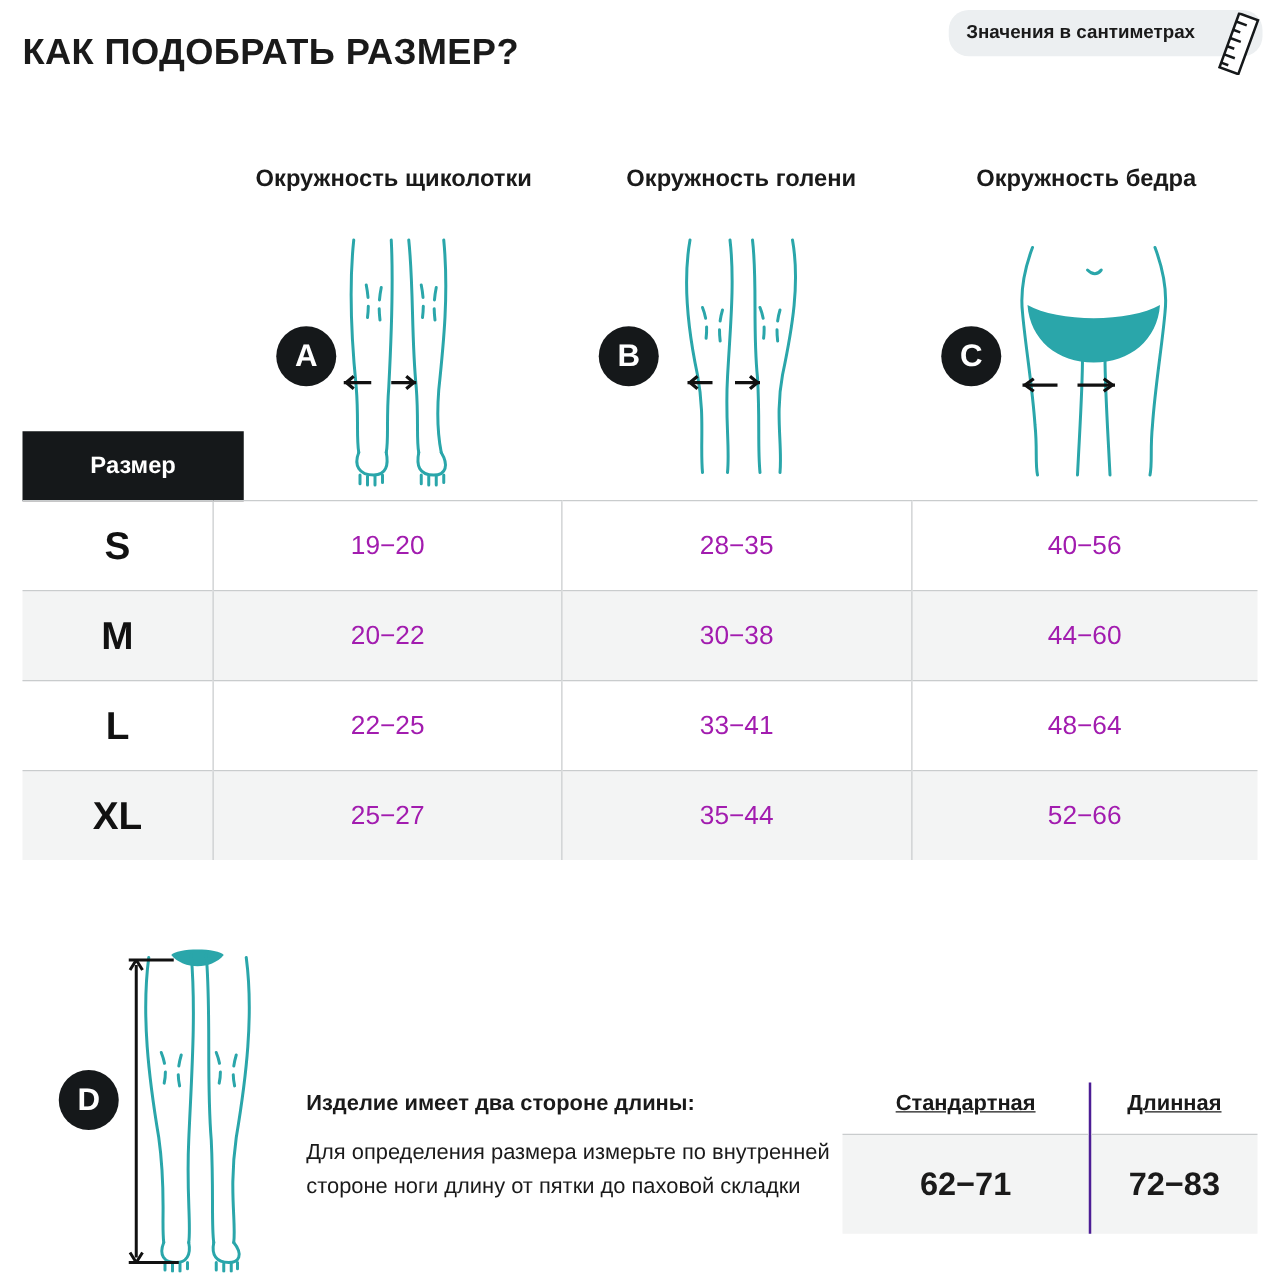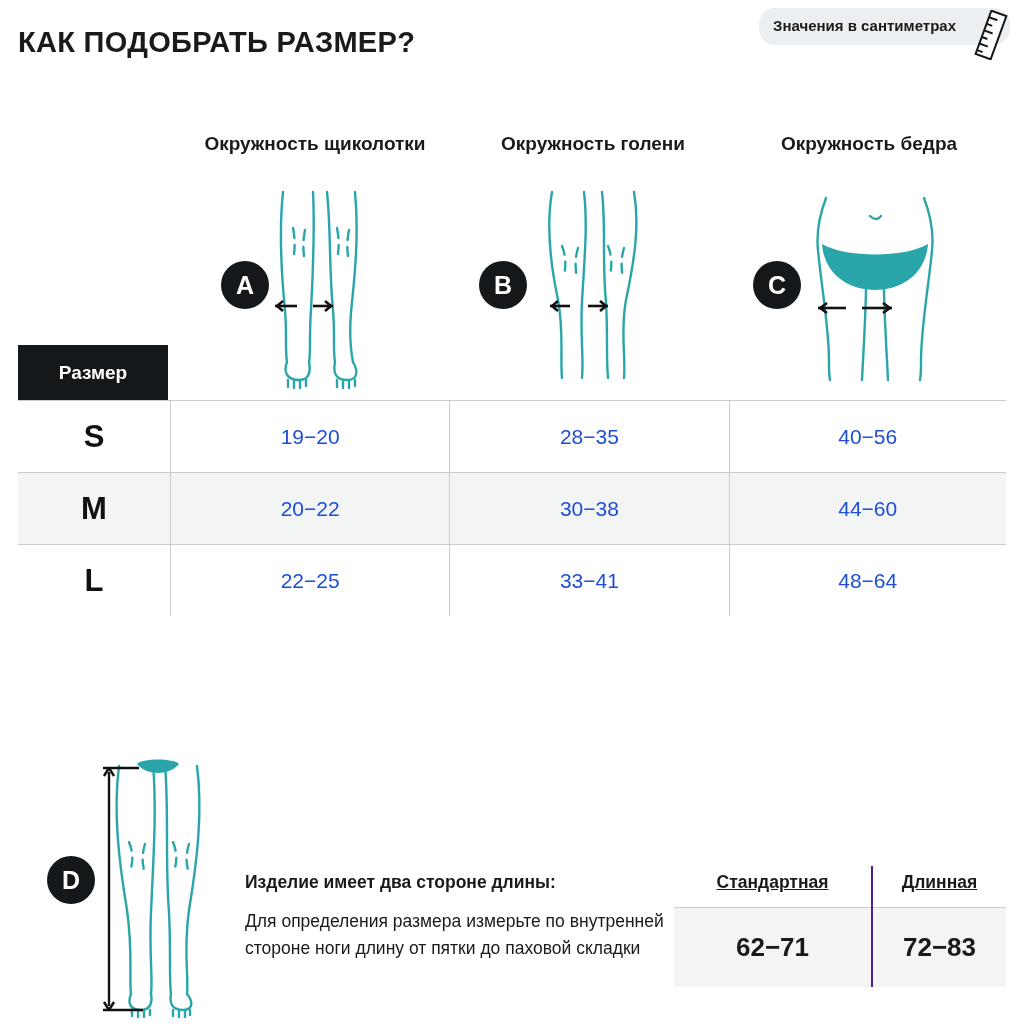--- a/index.html
+++ b/index.html
@@ -59,31 +59,31 @@
   
   .table{
     position:absolute;left:18px;top:400px;width:988px;
     border-collapse:collapse;
   }
   .table td{
     border-top:1px solid #c9cccd;
     height:69px;
     text-align:center;
     font-size:21px;
-    color:#1d4ed8;
+    color:#a21caf;
   }
   .table tr.alt td{background:#f3f4f4;}
   .table td.size-cell{
     width:150px;
     font-size:31px;font-weight:bold;color:#111;
   }
   .table td.vline{border-left:1px solid #c9cccd;}
   .size-head{
     position:absolute;left:18px;top:345px;
-    width:150px;height:56px;background:#15181a;color:#fff;
+    width:177px;height:56px;background:#15181a;color:#fff;
     display:flex;align-items:center;justify-content:center;
     font-size:19px;font-weight:bold;
   }
   
   .note-strong{
     position:absolute;left:245px;top:872px;
     font-size:17.5px;font-weight:bold;
   }
   .note-text{
     position:absolute;left:245px;top:908px;
@@ -202,20 +202,26 @@
       <td class="vline">20−22</td>
       <td class="vline">30−38</td>
       <td class="vline">44−60</td>
     </tr>
     <tr>
       <td class="size-cell">L</td>
       <td class="vline">22−25</td>
       <td class="vline">33−41</td>
       <td class="vline">48−64</td>
     </tr>
+    <tr class="alt">
+      <td class="size-cell">XL</td>
+      <td class="vline">25−27</td>
+      <td class="vline">35−44</td>
+      <td class="vline">52−66</td>
+    </tr>
   </tbody>
 </table>
 
 <svg class="fig" id="fig-d" width="130" height="260" viewBox="0 0 130 260">
   <path d="M42 6 C52 18 74 18 84 6 C80 0 46 0 42 6 Z" fill="#2aa6aa"></path>
   <g fill="none" stroke="#2aa6aa" stroke-width="2.4" stroke-linecap="round">
     <path d="M24 8 C18 54 24 104 32 152 C38 194 34 220 36 236"></path>
     <path d="M58 6 C62 54 58 106 56 154 C54 196 58 222 56 236"></path>
     <path d="M70 6 C74 54 70 106 74 154 C76 196 74 222 76 236"></path>
     <path d="M102 8 C108 54 102 104 94 152 C88 194 94 220 92 236"></path>

